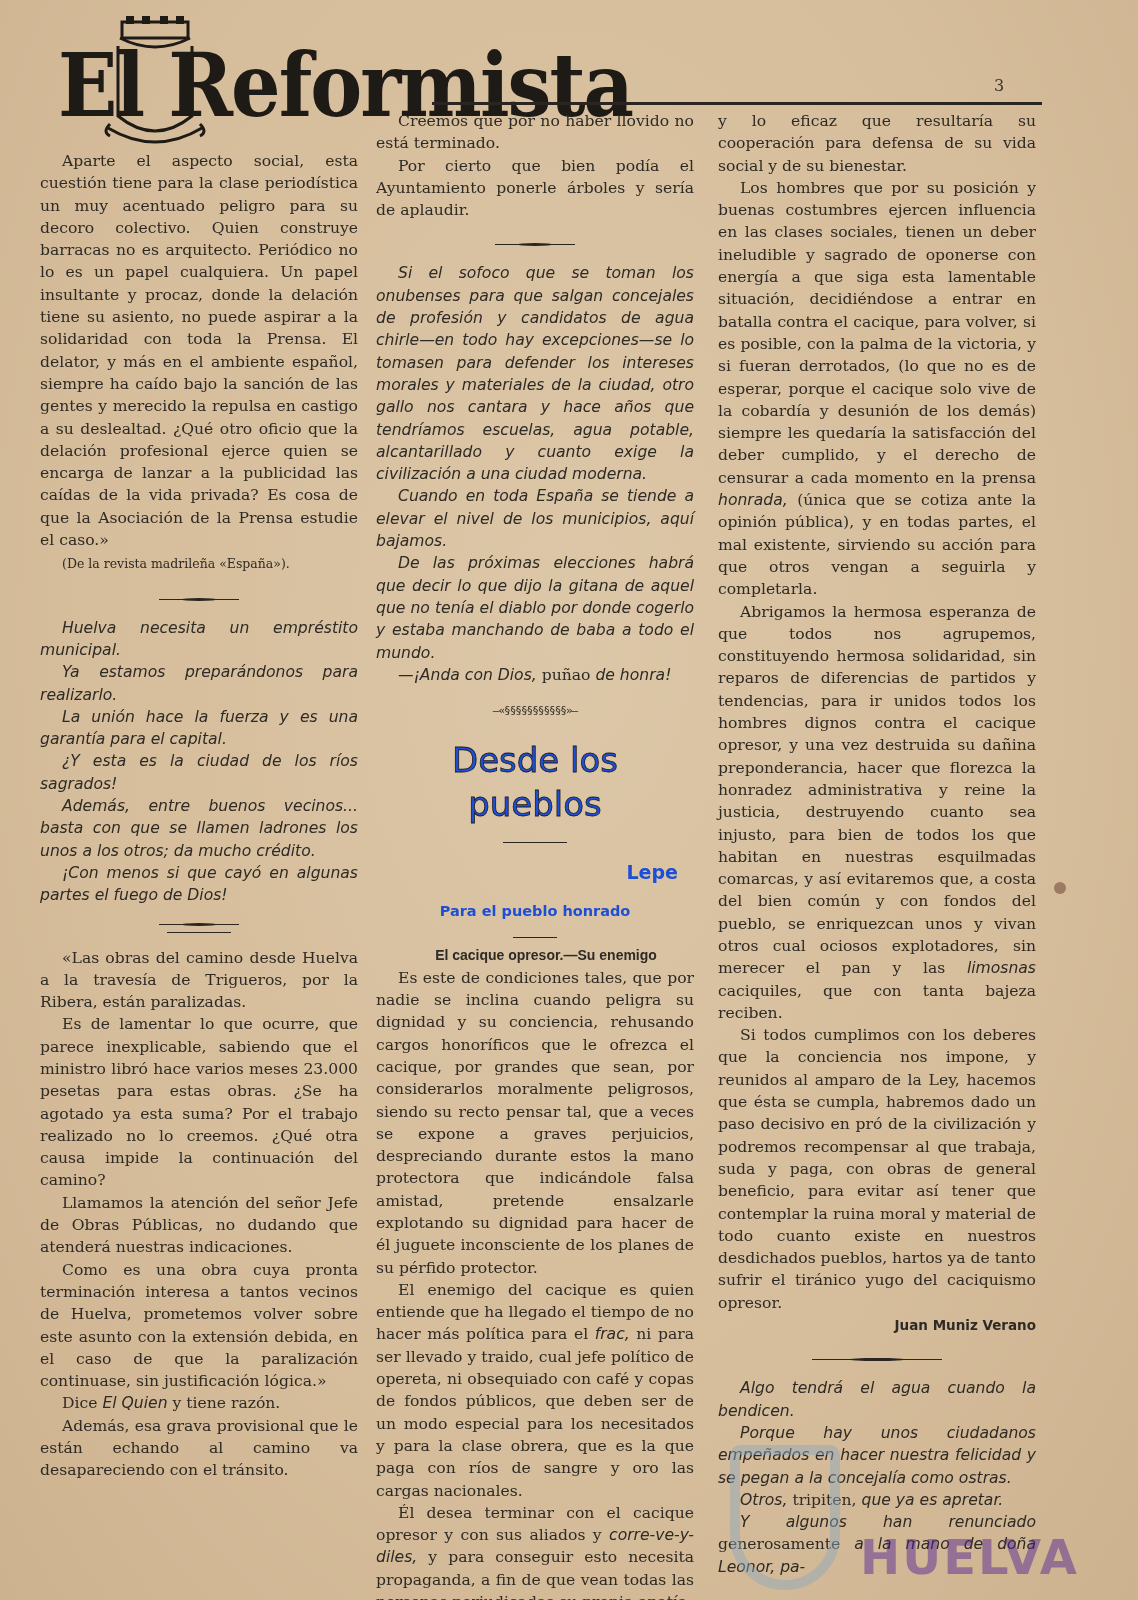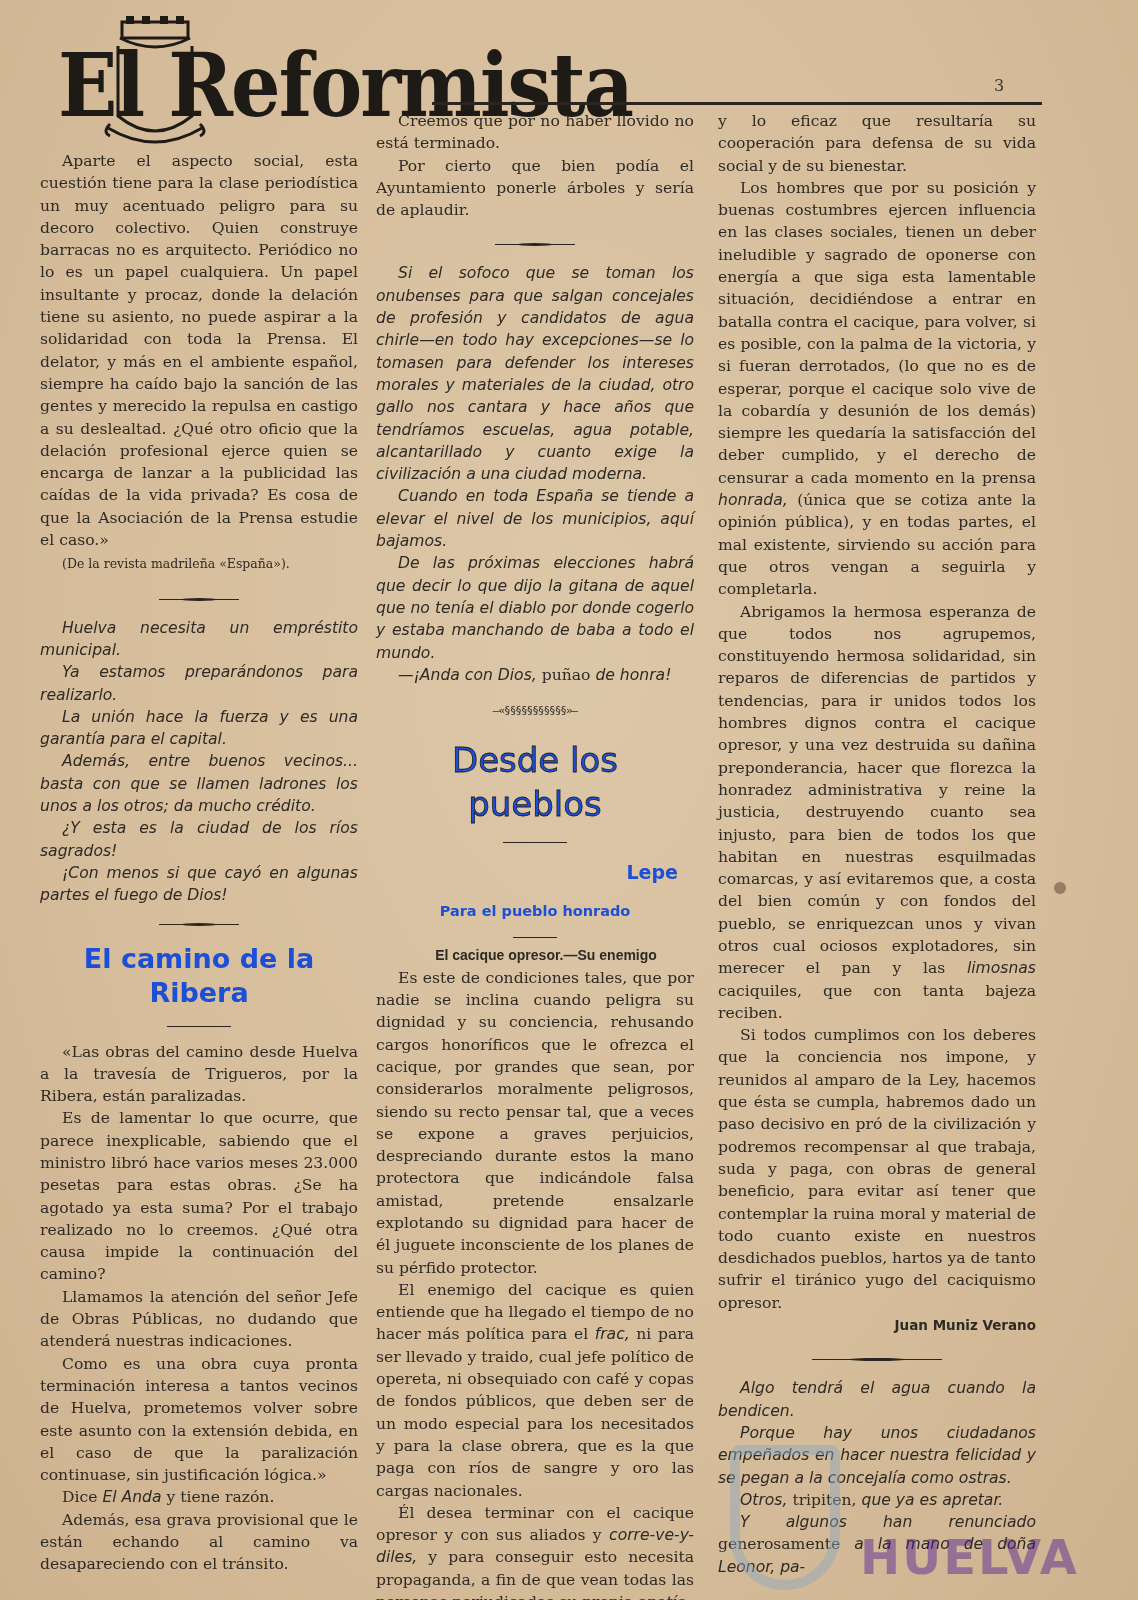--- a/index.html
+++ b/index.html
@@ -76,33 +76,32 @@
 
 <div class="col col1">
   <p>Aparte el aspecto social, esta cuestión tiene para la clase periodística un muy acentuado peligro para su decoro colectivo. Quien construye barracas no es arquitecto. Periódico no lo es un papel cualquiera. Un papel insultante y procaz, donde la delación tiene su asiento, no puede aspirar a la solidaridad con toda la Prensa. El delator, y más en el ambiente español, siempre ha caído bajo la sanción de las gentes y merecido la repulsa en castigo a su deslealtad. ¿Qué otro oficio que la delación profesional ejerce quien se encarga de lanzar a la publicidad las caídas de la vida privada? Es cosa de que la Asociación de la Prensa estudie el caso.»</p>
   <p class="source">(De la revista madrileña «España»).</p>
 
   <div class="divider"></div>
 
   <p class="it">Huelva necesita un empréstito municipal.</p>
   <p class="it">Ya estamos preparándonos para realizarlo.</p>
   <p class="it">La unión hace la fuerza y es una garantía para el capital.</p>
+  <p class="it">¿Y esta es la ciudad de los ríos sagrados!</p>
   <p class="it">Además, entre buenos vecinos... basta con que se llamen ladrones los unos a los otros; da mucho crédito.</p>
-  <p class="it">¿Y esta es la ciudad de los ríos sagrados!</p>
   <p class="it">¡Con menos si que cayó en algunas partes el fuego de Dios!</p>
 
   <div class="divider" style="margin-top:16px;margin-bottom:6px"></div>
-  <h2 class="h-sans h-big">El camino de la Ribera</h2>
   <div class="short-rule" style="margin-bottom:14px"></div>
 
   <p>«Las obras del camino desde Huelva a la travesía de Trigueros, por la Ribera, están paralizadas.</p>
   <p>Es de lamentar lo que ocurre, que parece inexplicable, sabiendo que el ministro libró hace varios meses 23.000 pesetas para estas obras. ¿Se ha agotado ya esta suma? Por el trabajo realizado no lo creemos. ¿Qué otra causa impide la continuación del camino?</p>
   <p>Llamamos la atención del señor Jefe de Obras Públicas, no dudando que atenderá nuestras indicaciones.</p>
   <p>Como es una obra cuya pronta terminación interesa a tantos vecinos de Huelva, prometemos volver sobre este asunto con la extensión debida, en el caso de que la paralización continuase, sin justificación lógica.»</p>
-  <p><span>Dice </span><span class="it">El Anda</span><span> y tiene razón.</span></p>
+  <p><span>Dice </span><span class="it">El Quien</span><span> y tiene razón.</span></p>
   <p>Además, esa grava provisional que le están echando al camino va desapareciendo con el tránsito.</p>
 </div>
 
 <div class="col col2">
   <p>Creemos que por no haber llovido no está terminado.</p>
   <p>Por cierto que bien podía el Ayuntamiento ponerle árboles y sería de aplaudir.</p>
 
   <div class="divider"></div>
 
   <p class="it">Si el sofoco que se toman los onubenses para que salgan concejales de profesión y candidatos de agua chirle—en todo hay excepciones—se lo tomasen para defender los intereses morales y materiales de la ciudad, otro gallo nos cantara y hace años que tendríamos escuelas, agua potable, alcantarillado y cuanto exige la civilización a una ciudad moderna.</p>

